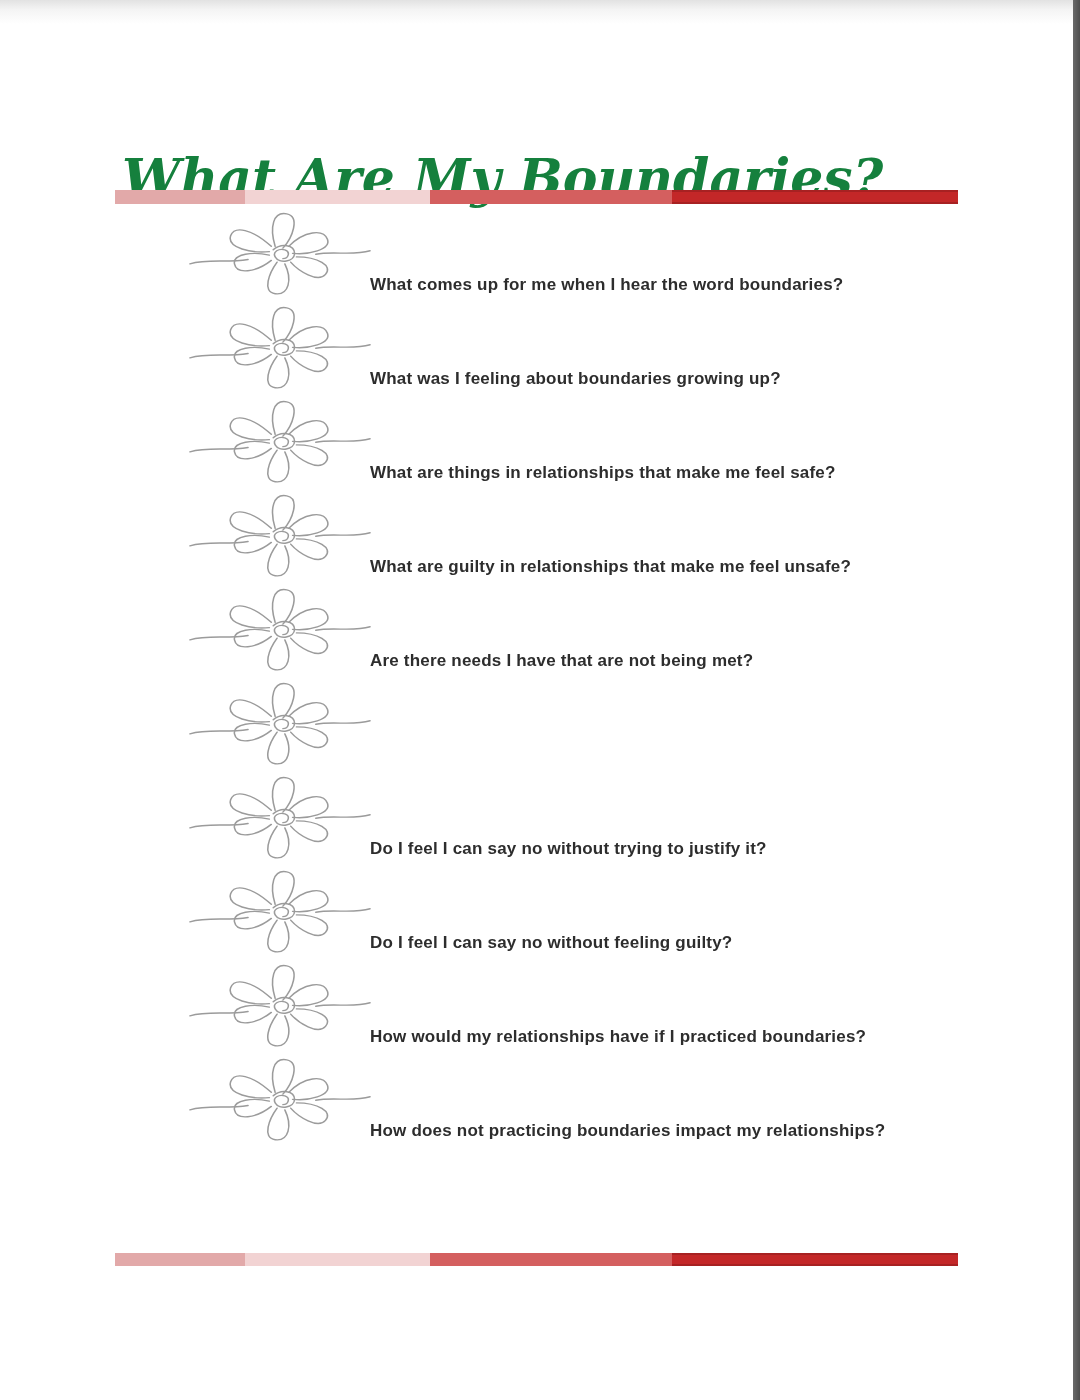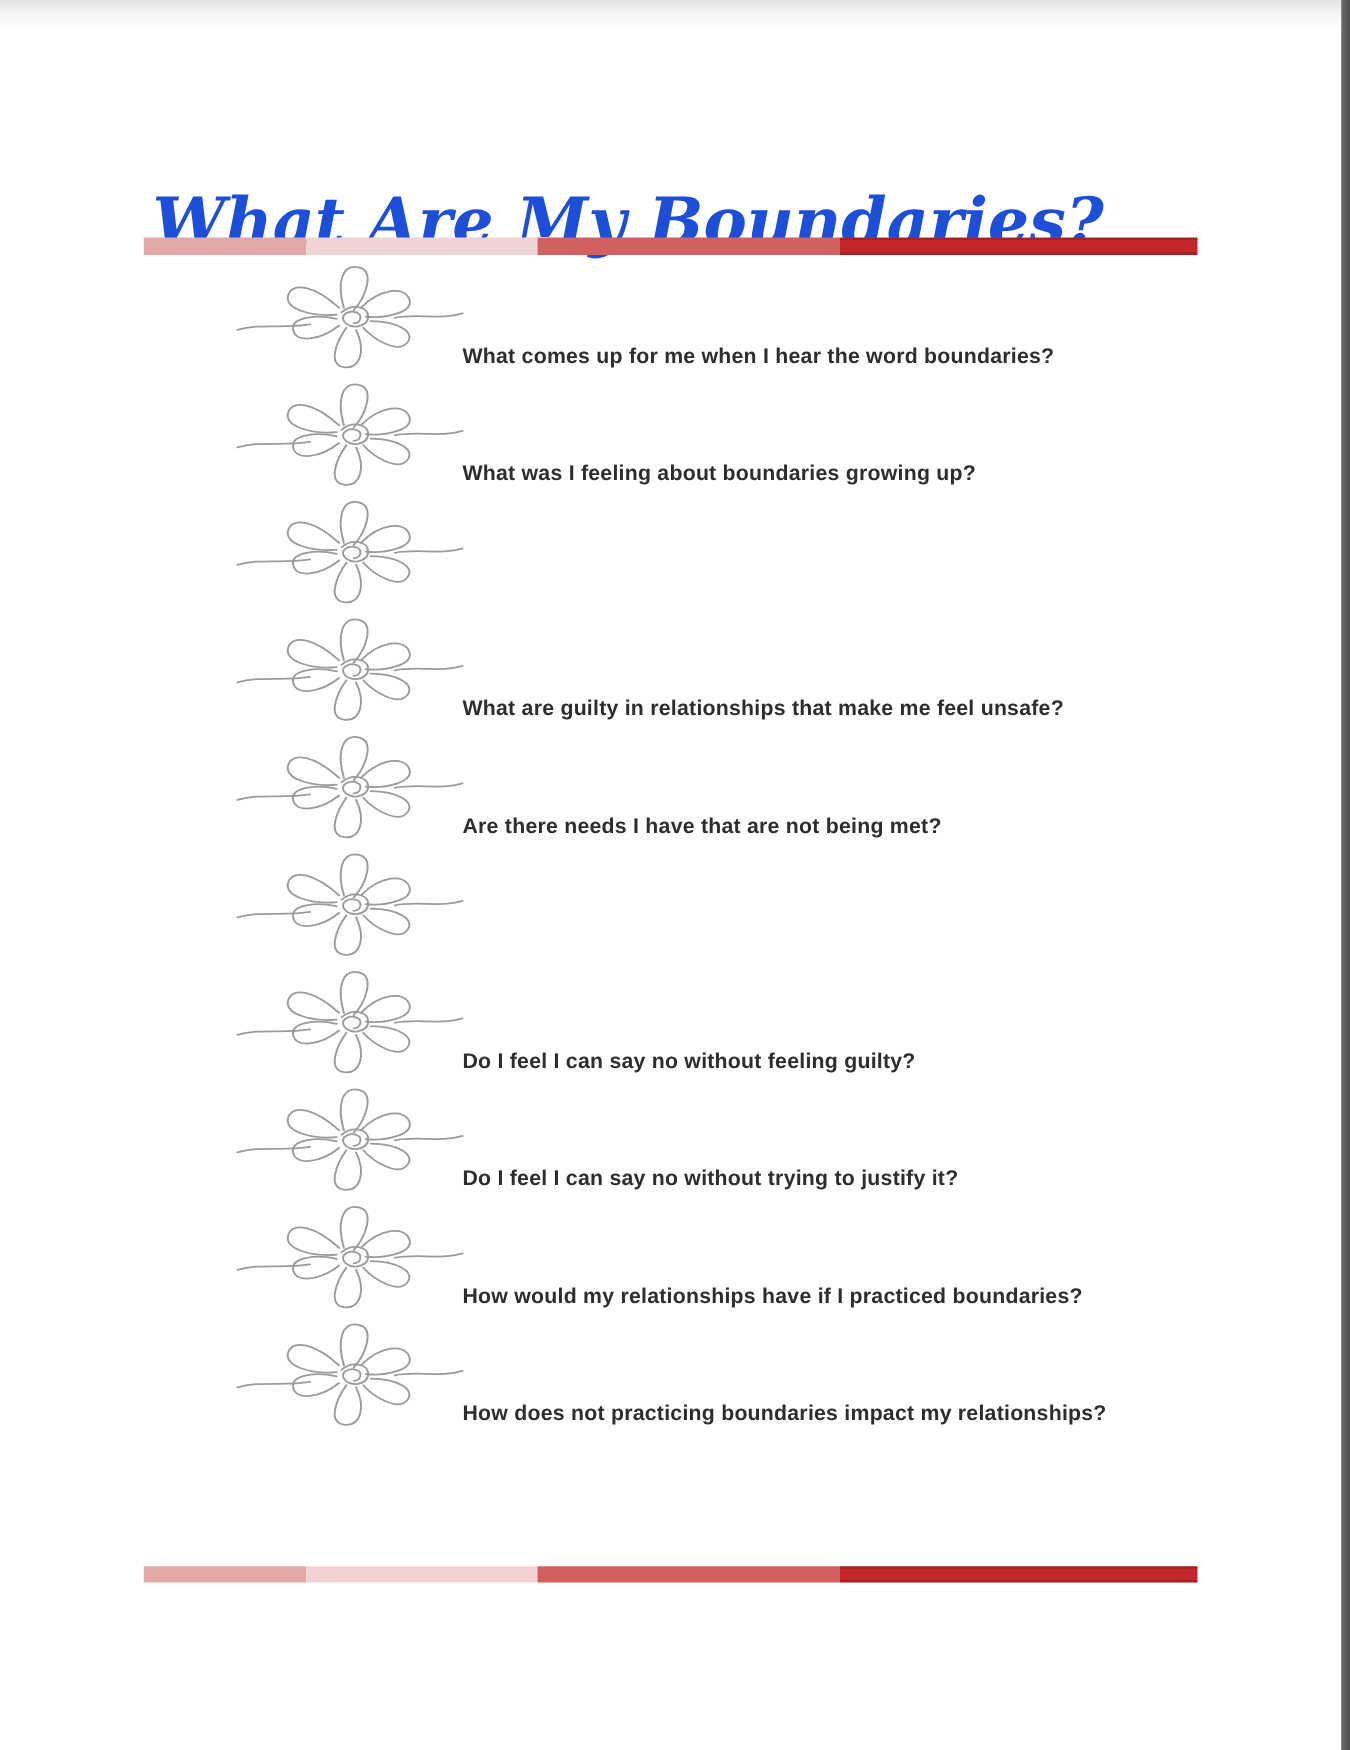--- a/index.html
+++ b/index.html
@@ -48,21 +48,21 @@
     font-size:17px;font-weight:bold;color:#2d2d2d;
     letter-spacing:0.2px;white-space:nowrap;
   }
 </style>
 </head>
 <body>
 
 <div class="top-shade"></div>
 <div class="right-edge"></div>
 
-<h1 class="page-title" style="color: #1d4ed8;">What Are My Boundaries?</h1>
+<h1 class="page-title" style="color: #15803d;">What Are My Boundaries?</h1>
 
 <div class="divider top">
   <div class="seg seg0" style="background: rgb(226, 169, 169);"></div>
   <div class="seg seg1" style="background: rgb(242, 211, 211);"></div>
   <div class="seg seg2" style="background: rgb(212, 95, 95);"></div>
   <div class="seg seg3" style="background: rgb(195, 39, 40);"></div>
 </div>
 
 <div class="content">
   <div class="row">
@@ -110,20 +110,21 @@
       <path d="M86,46 C66,26 48,22 44,34 C40,48 66,54 84,52"></path>
       <path d="M90,46 C84,24 88,6 102,9 C116,12 108,36 98,48"></path>
       <path d="M104,46 C120,28 140,26 144,38 C148,50 124,56 108,54"></path>
       <path d="M112,58 C134,58 150,68 142,78 C134,88 114,74 106,64"></path>
       <path d="M100,66 C108,84 104,102 90,100 C76,98 84,76 92,64"></path>
       <path d="M86,62 C70,76 50,78 48,66 C46,54 68,52 84,56"></path>
       <path d="M88,50 C96,42 110,44 110,54 C110,64 94,66 90,58 C87,52 94,48 100,50 C106,52 104,60 98,60"></path>
     </g>
   </svg>
 </span>
+    <span class="question">What are things in relationships that make me feel safe?</span>
   </div>
   <div class="row">
     <span class="flower">
   <svg viewBox="0 0 190 114" preserveAspectRatio="none" aria-hidden="true">
     <g fill="none" stroke="#9b9b9b" stroke-width="1.6" stroke-linecap="round" stroke-linejoin="round">
       <path d="M2,66 C20,60 40,65 62,61"></path>
       <path d="M132,55 C150,51 170,57 188,51"></path>
       <path d="M86,46 C66,26 48,22 44,34 C40,48 66,54 84,52"></path>
       <path d="M90,46 C84,24 88,6 102,9 C116,12 108,36 98,48"></path>
       <path d="M104,46 C120,28 140,26 144,38 C148,50 124,56 108,54"></path>
@@ -180,39 +181,39 @@
       <path d="M86,46 C66,26 48,22 44,34 C40,48 66,54 84,52"></path>
       <path d="M90,46 C84,24 88,6 102,9 C116,12 108,36 98,48"></path>
       <path d="M104,46 C120,28 140,26 144,38 C148,50 124,56 108,54"></path>
       <path d="M112,58 C134,58 150,68 142,78 C134,88 114,74 106,64"></path>
       <path d="M100,66 C108,84 104,102 90,100 C76,98 84,76 92,64"></path>
       <path d="M86,62 C70,76 50,78 48,66 C46,54 68,52 84,56"></path>
       <path d="M88,50 C96,42 110,44 110,54 C110,64 94,66 90,58 C87,52 94,48 100,50 C106,52 104,60 98,60"></path>
     </g>
   </svg>
 </span>
+    <span class="question">Do I feel I can say no without trying to justify it?</span>
+  </div>
+  <div class="row">
+    <span class="flower">
+  <svg viewBox="0 0 190 114" preserveAspectRatio="none" aria-hidden="true">
+    <g fill="none" stroke="#9b9b9b" stroke-width="1.6" stroke-linecap="round" stroke-linejoin="round">
+      <path d="M2,66 C20,60 40,65 62,61"></path>
+      <path d="M132,55 C150,51 170,57 188,51"></path>
+      <path d="M86,46 C66,26 48,22 44,34 C40,48 66,54 84,52"></path>
+      <path d="M90,46 C84,24 88,6 102,9 C116,12 108,36 98,48"></path>
+      <path d="M104,46 C120,28 140,26 144,38 C148,50 124,56 108,54"></path>
+      <path d="M112,58 C134,58 150,68 142,78 C134,88 114,74 106,64"></path>
+      <path d="M100,66 C108,84 104,102 90,100 C76,98 84,76 92,64"></path>
+      <path d="M86,62 C70,76 50,78 48,66 C46,54 68,52 84,56"></path>
+      <path d="M88,50 C96,42 110,44 110,54 C110,64 94,66 90,58 C87,52 94,48 100,50 C106,52 104,60 98,60"></path>
+    </g>
+  </svg>
+</span>
     <span class="question">Do I feel I can say no without feeling guilty?</span>
-  </div>
-  <div class="row">
-    <span class="flower">
-  <svg viewBox="0 0 190 114" preserveAspectRatio="none" aria-hidden="true">
-    <g fill="none" stroke="#9b9b9b" stroke-width="1.6" stroke-linecap="round" stroke-linejoin="round">
-      <path d="M2,66 C20,60 40,65 62,61"></path>
-      <path d="M132,55 C150,51 170,57 188,51"></path>
-      <path d="M86,46 C66,26 48,22 44,34 C40,48 66,54 84,52"></path>
-      <path d="M90,46 C84,24 88,6 102,9 C116,12 108,36 98,48"></path>
-      <path d="M104,46 C120,28 140,26 144,38 C148,50 124,56 108,54"></path>
-      <path d="M112,58 C134,58 150,68 142,78 C134,88 114,74 106,64"></path>
-      <path d="M100,66 C108,84 104,102 90,100 C76,98 84,76 92,64"></path>
-      <path d="M86,62 C70,76 50,78 48,66 C46,54 68,52 84,56"></path>
-      <path d="M88,50 C96,42 110,44 110,54 C110,64 94,66 90,58 C87,52 94,48 100,50 C106,52 104,60 98,60"></path>
-    </g>
-  </svg>
-</span>
-    <span class="question">Do I feel I can say no without trying to justify it?</span>
   </div>
   <div class="row">
     <span class="flower">
   <svg viewBox="0 0 190 114" preserveAspectRatio="none" aria-hidden="true">
     <g fill="none" stroke="#9b9b9b" stroke-width="1.6" stroke-linecap="round" stroke-linejoin="round">
       <path d="M2,66 C20,60 40,65 62,61"></path>
       <path d="M132,55 C150,51 170,57 188,51"></path>
       <path d="M86,46 C66,26 48,22 44,34 C40,48 66,54 84,52"></path>
       <path d="M90,46 C84,24 88,6 102,9 C116,12 108,36 98,48"></path>
       <path d="M104,46 C120,28 140,26 144,38 C148,50 124,56 108,54"></path>

